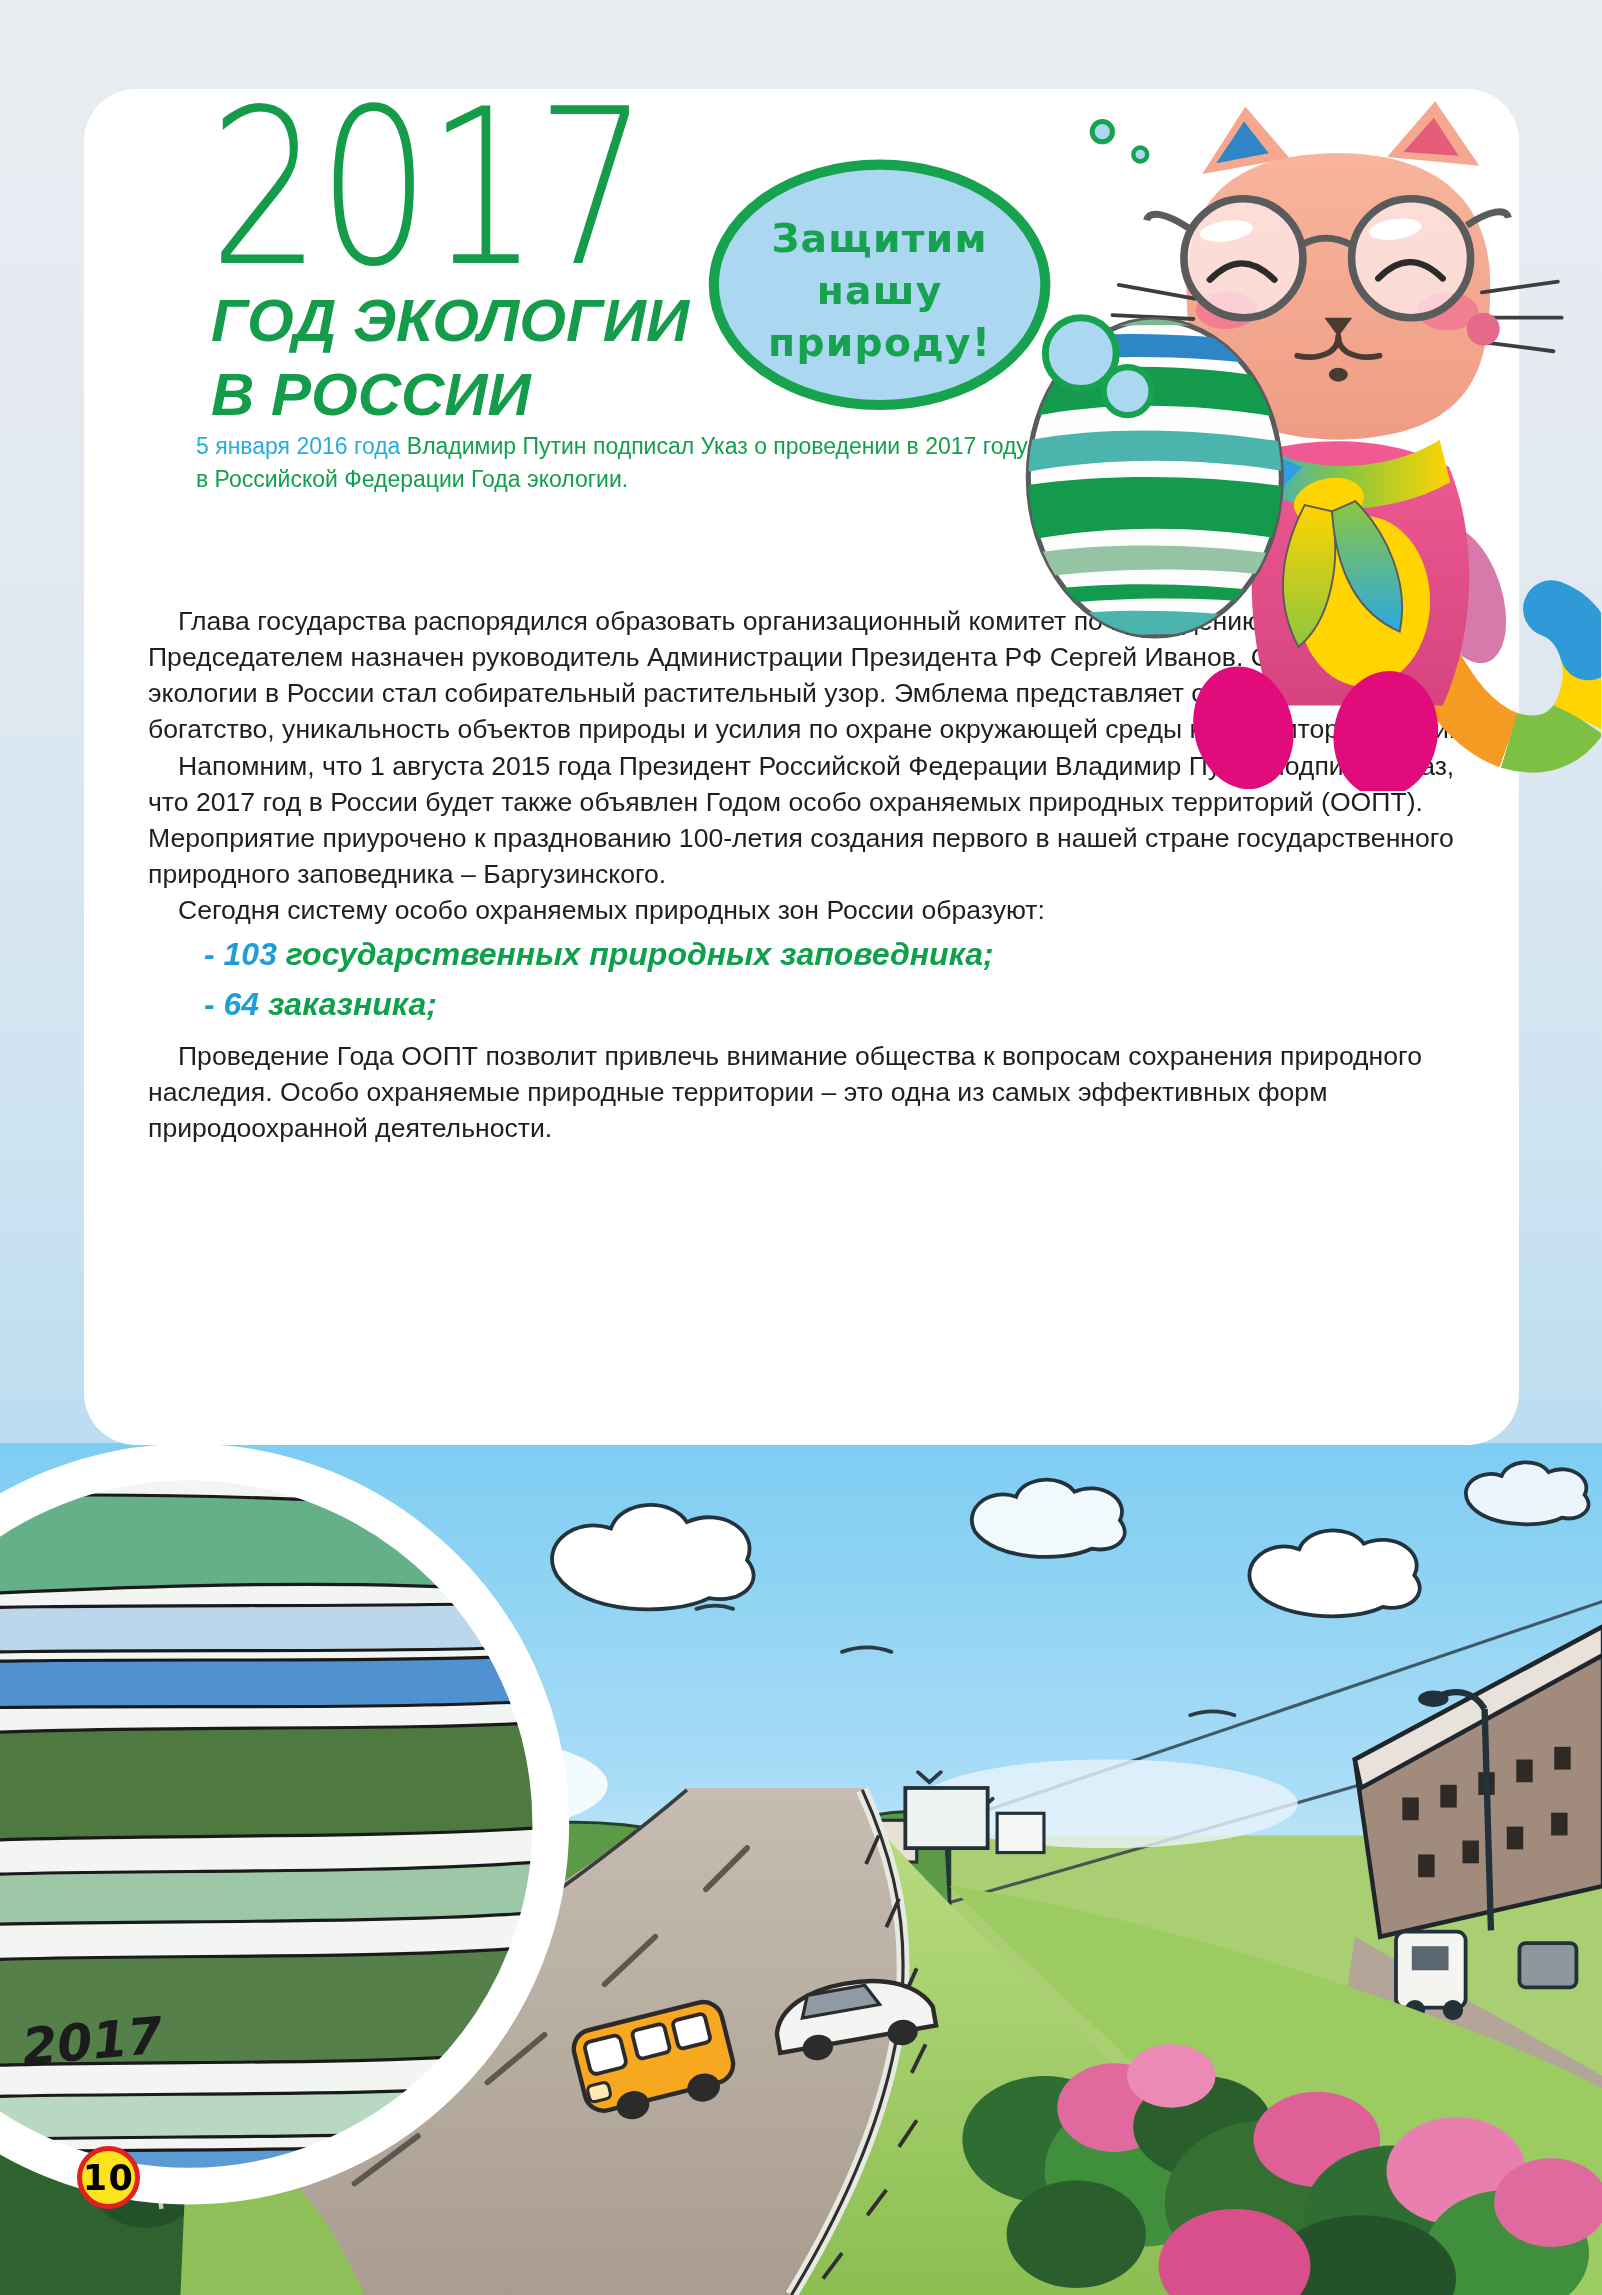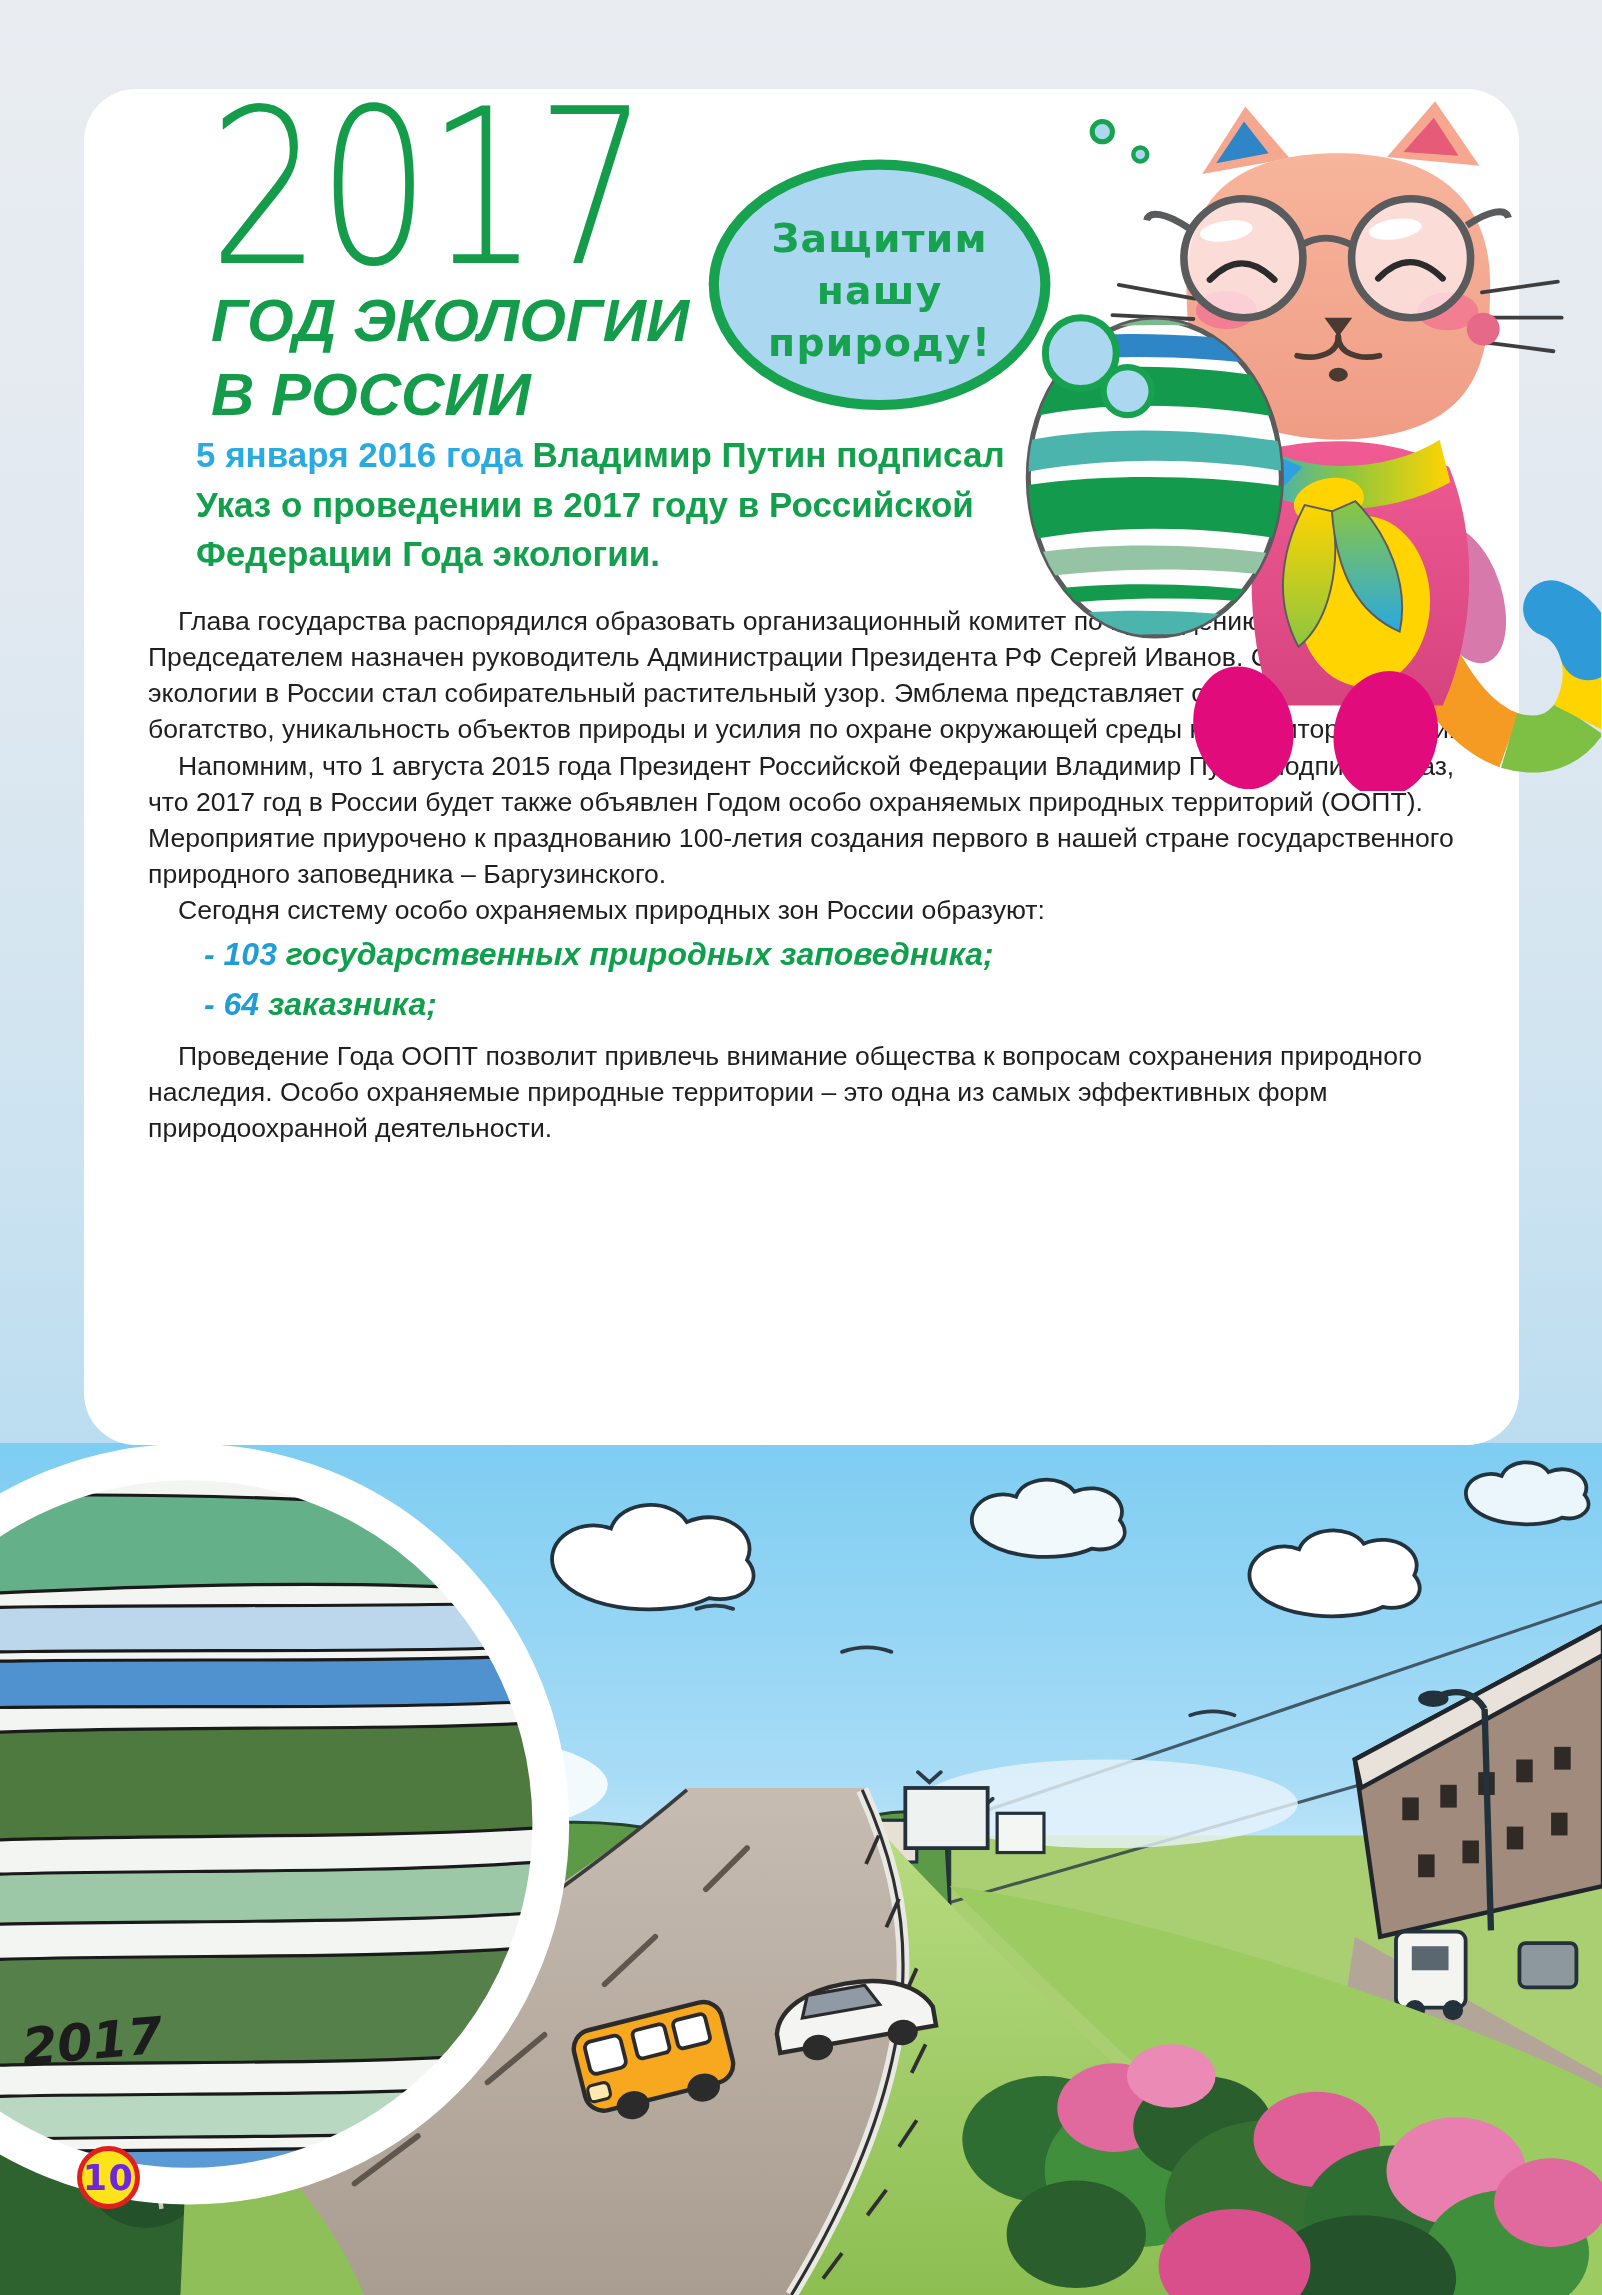--- a/index.html
+++ b/index.html
@@ -20,41 +20,41 @@
     transform:scaleX(0.82); transform-origin:left top; letter-spacing:-3.8px;
   }
   .title {
     position:absolute; left:211px; top:284px;
     font-size:60px; font-weight:bold; line-height:1.23; color:#149c4b;
     letter-spacing:0px;
     font-style:italic;
   }
   .lead {
     position:absolute; left:196px; top:430px; width:848px;
-    font-size:35px; font-weight:bold; line-height:1.42;
+    font-size:23px; font-weight:normal; line-height:1.42;
   }
   .lead .blue { color:#29abe2; }
   .lead .green { color:#13a04d; }
   .body {
     position:absolute; left:148px; top:603px; width:1324px;
     font-size:26.6px; line-height:1.36; color:#1f1f1f;
   }
   .body p { margin:0; text-indent:30px; }
   .eco-list { margin:8.9px 0 8.9px 56px; padding:0; list-style:none;
     font-size:32px; font-weight:bold; line-height:1.1;font-style:italic; }
   .eco-list li { margin:0 0 15px 0; }
   .eco-list .num { color:#1f9dd9; }
   .eco-list .lab { color:#0fa04c; }
   .cat-scene { position:absolute; left:696px; top:95px; width:905px; height:696px; }
   .illustration { position:absolute; left:0; top:1443px; width:1603px; height:852px; }
   .page-badge {
     position:absolute; left:77px; top:2146px; width:63px; height:63px;
     background:#ffe31a; border:5px solid #e0201f; border-radius:50%;
     display:flex; align-items:center; justify-content:center;
-    color:#6d28d9; font-size:35px; font-weight:bold;
+    color:#000000; font-size:35px; font-weight:bold;
     font-family:"DejaVu Sans", sans-serif; letter-spacing:1.3px;
   }
   .bubble-text { font-family:"DejaVu Sans", sans-serif; font-weight:bold; letter-spacing:2px; }
   .inset-year-text { font-family:"DejaVu Sans", sans-serif; font-weight:bold; font-style:italic; }
 </style>
 </head>
 <body>
 
 <div class="page">
 

